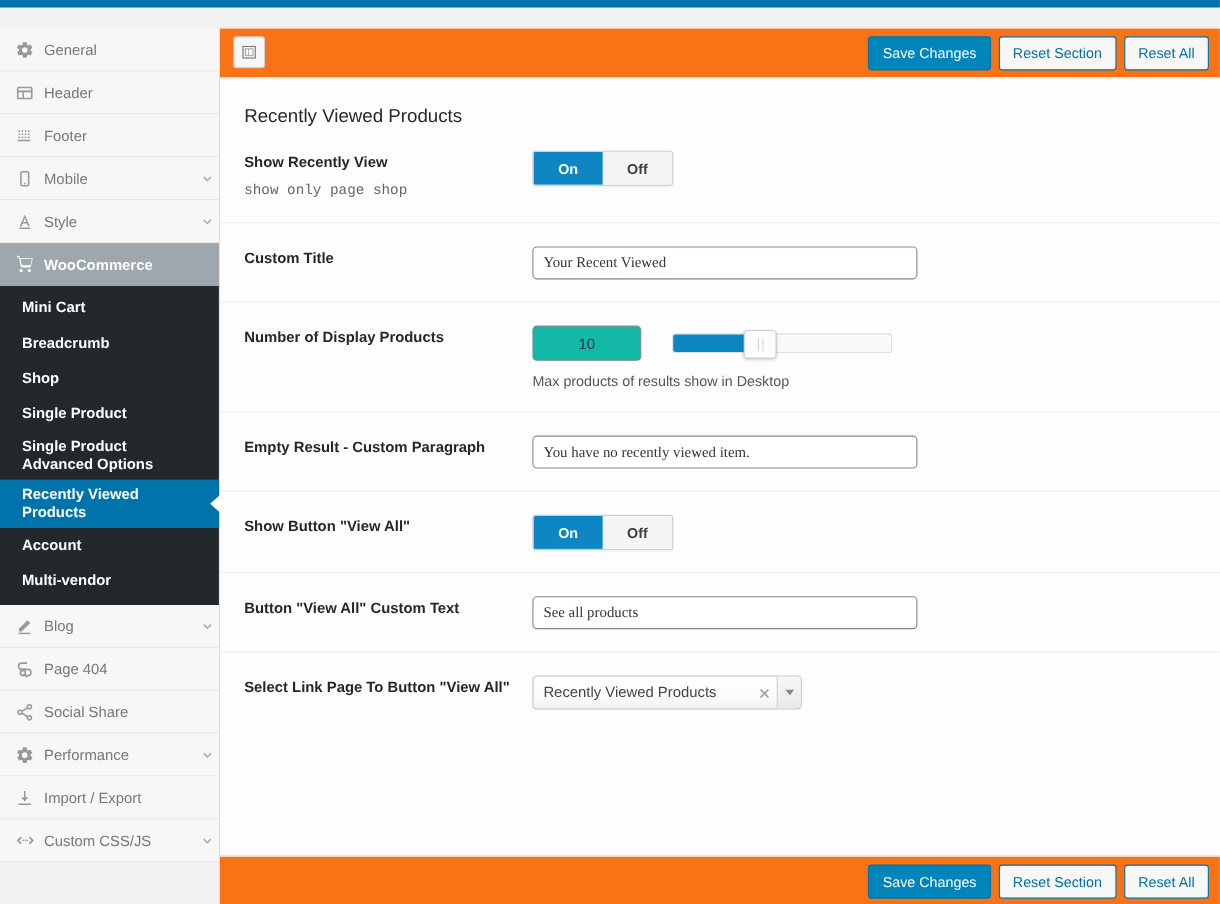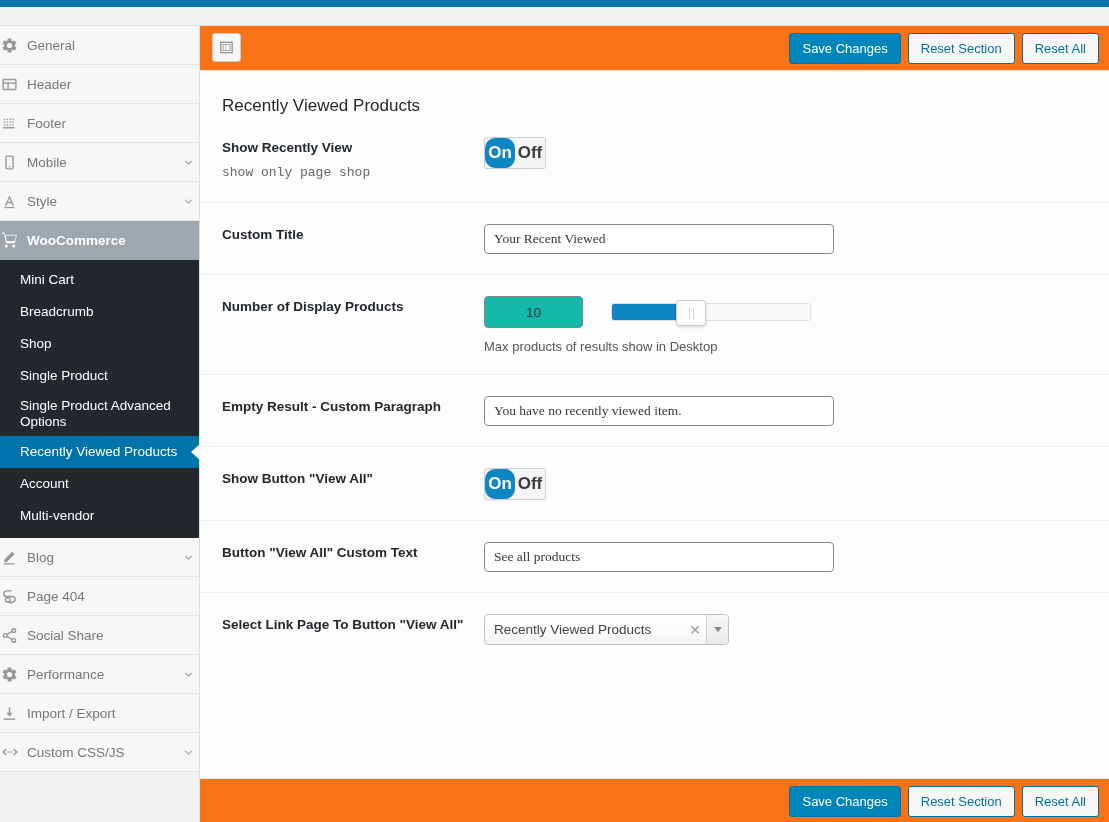--- a/index.html
+++ b/index.html
@@ -38,21 +38,21 @@
     position: absolute; top: 0; left: 0;
     width: 200px; height: 797px;
     background: #f1f1f1;
     border-right: 1px solid #dedede;
   }
   .nav-item {
     position: relative;
     height: 39px;
     display: flex;
     align-items: center;
-    padding-left: 1px;
+    padding-left: 14px;
     border-bottom: 1px solid #e4e4e4;
     color: #777;
     font-size: 13.5px;
     cursor: pointer;
     background: #f7f7f7;
   }
   .nav-item .nav-ico {
     width: 26px; height: 20px;
     display: inline-flex; align-items: center; justify-content: flex-start;
     color: #999;
@@ -77,21 +77,21 @@
     padding: 4px 0 6px 0;
   }
   .sub-item {
     position: relative;
     min-height: 32px;
     display: flex;
     align-items: center;
     padding: 6px 18px 6px 20px;
     color: #fff;
     font-size: 13.5px;
-    font-weight: normal;
+    font-weight: bold;
     line-height: 16px;
     cursor: pointer;
   }
   .sub-item.sub-active {
     background: #0073aa;
   }
   .sub-item.sub-active::after {
     content: "";
     position: absolute;
     right: -1px; top: 50%;
@@ -206,24 +206,23 @@
     border: 1px solid #cfcfcf;
     border-radius: 3px;
     overflow: hidden;
     height: 32px;
     background: #f5f5f5;
     cursor: pointer;
     box-shadow: 0 1px 1px rgba(0,0,0,.04);
   }
   .switch span {
     display: flex; align-items: center; justify-content: center;
-    width: 30px; height: 100%;
-    font-size: 17px;
+    width: 63px; height: 100%;
+    font-size: 13px;
     font-weight: bold;
-    border-radius: 10px;
   }
   .switch .sw-on { background: #0e86c4; color: #fff; }
   .switch .sw-off { background: #f5f5f5; color: #3c3c3c; }
 
   
   .txt {
     width: 350px; height: 30px;
     border: 1px solid #7e8993;
     border-radius: 4px;
     padding: 0 9px;

